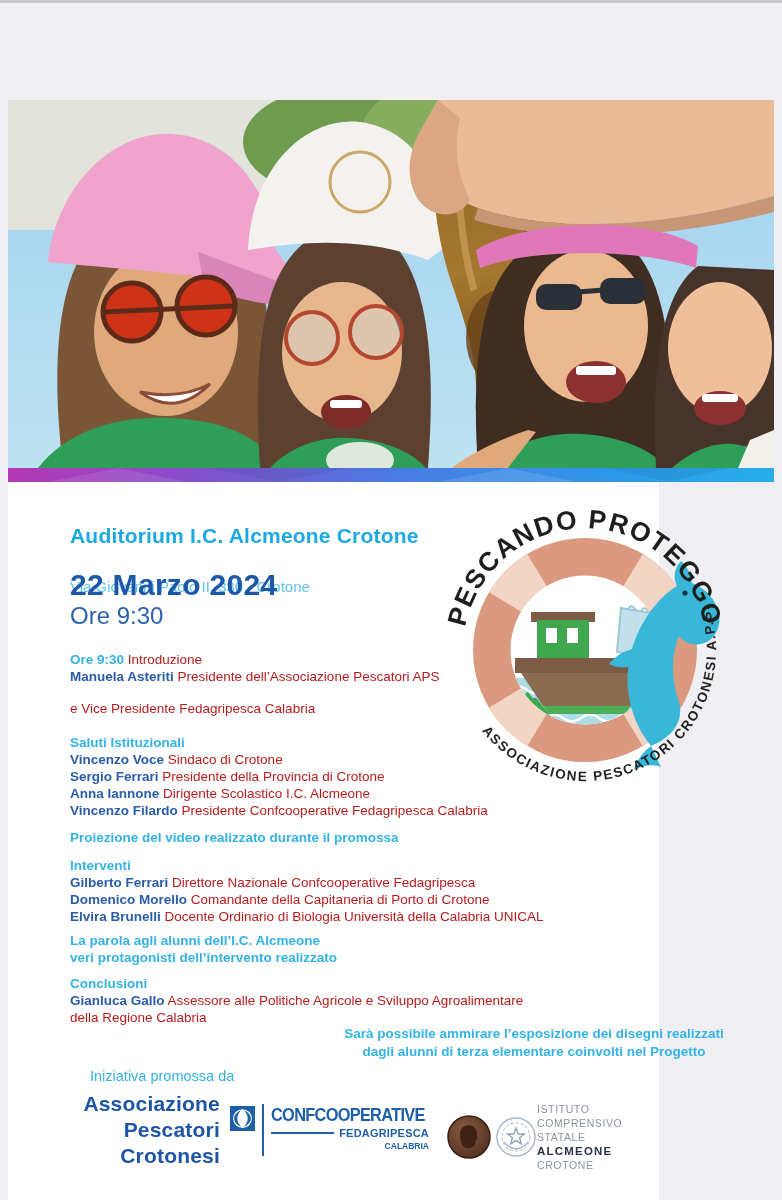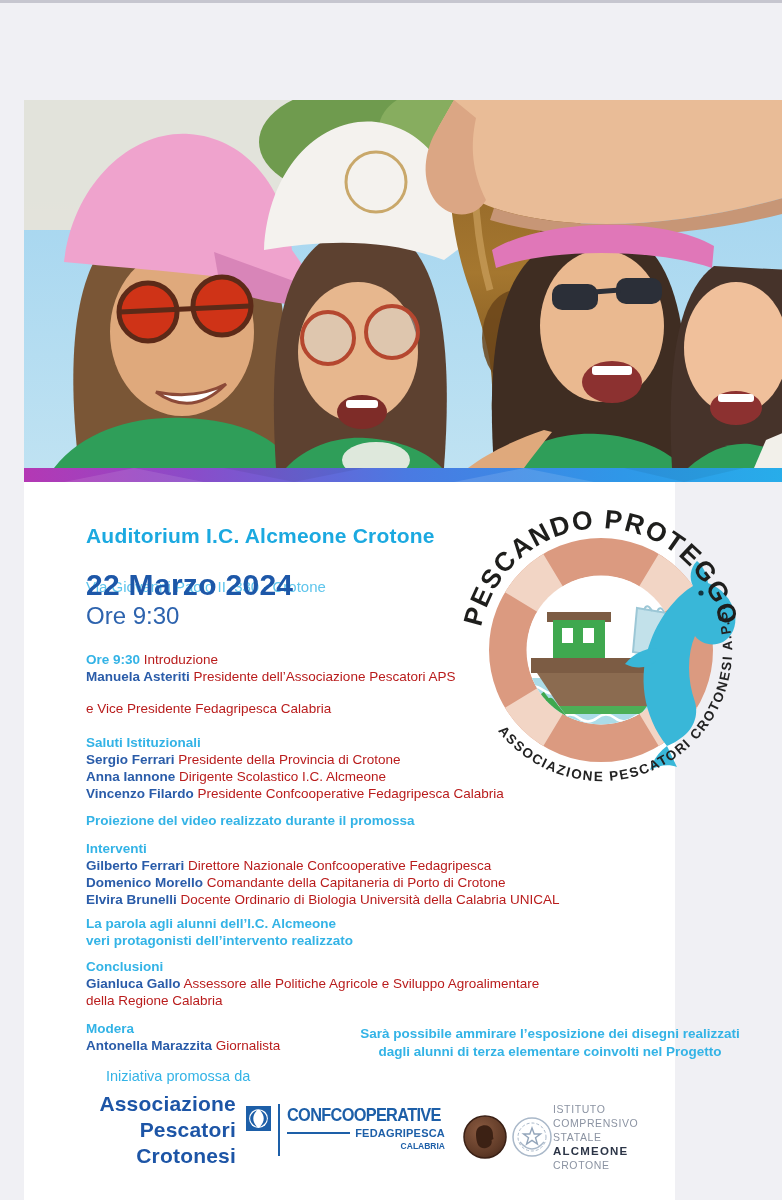--- a/index.html
+++ b/index.html
@@ -1,19 +1,19 @@
 <!DOCTYPE html>
 <html><head>
 <meta charset="utf-8">
 <style>
   html,body{margin:0;padding:0;}
   body{background:#e4e4ea;font-family:"Liberation Sans",sans-serif;}
   .canvas{position:relative;width:782px;height:1200px;background:#f0f0f4;overflow:hidden;margin:0 auto;}
   .top-edge{position:absolute;top:0;left:0;width:782px;height:3px;background:#c6c6cf;}
-  .card{position:absolute;left:24px;top:100px;width:651px;height:1100px;background:#ffffff;}
+  .card{position:absolute;left:8px;top:100px;width:651px;height:1100px;background:#ffffff;}
   .photo{display:block;width:766px;height:368px;}
   .stripe{display:block;width:766px;height:14px;}
 
   
   .venue{position:absolute;left:62px;top:424px;font-size:21px;font-weight:bold;color:#1ba9e0;letter-spacing:.2px;}
   .address{position:absolute;left:62px;top:450px;font-size:15px;font-weight:500;color:#5ec5ec;margin-top:28px;}
   .date{position:absolute;left:62px;top:468px;font-size:30px;font-weight:bold;color:#1d57a8;letter-spacing:.3px;}
   .time{position:absolute;left:62px;top:502px;font-size:24px;font-weight:500;color:#2d63ae;}
 
   
@@ -232,20 +232,23 @@
         <div><span class="hd">Ore 9:30</span>
              <span class="rl">Introduzione</span></div>
         <div><span class="nm">Manuela Asteriti</span>
              <span class="rl">Presidente dell’Associazione Pescatori APS</span></div>
         <div class="rl">e Vice Presidente Fedagripesca Calabria</div>
       </div>
 
       <div class="sec mt17">
         <div class="hd">Saluti Istituzionali</div>
         <div>
+          <span class="nm">Vincenzo Voce</span>
+          <span class="rl">Sindaco di Crotone</span></div>
+        <div>
           <span class="nm">Sergio Ferrari</span>
           <span class="rl">Presidente della Provincia di Crotone</span></div>
         <div>
           <span class="nm">Anna Iannone</span>
           <span class="rl">Dirigente Scolastico I.C. Alcmeone</span></div>
         <div>
           <span class="nm">Vincenzo Filardo</span>
           <span class="rl">Presidente Confcooperative Fedagripesca Calabria</span></div>
       </div>
 
@@ -269,26 +272,20 @@
         <div class="hd">veri protagonisti dell’intervento realizzato</div>
       </div>
 
       <div class="sec mt9">
         <div class="hd">Conclusioni</div>
         <div>
           <span class="nm">Gianluca Gallo</span>
           <span class="rl">Assessore alle Politiche Agricole e Sviluppo Agroalimentare della Regione Calabria</span></div>
       </div>
 
-      <div class="sec mt11">
-        <div class="hd">Modera</div>
-        <div>
-          <span class="nm">Antonella Marazzita</span>
-          <span class="rl">Giornalista</span></div>
-      </div>
     </div>
 
     <div class="note">
       <div>Sarà possibile ammirare l’esposizione dei disegni realizzati</div>
       <div>dagli alunni di terza elementare coinvolti nel Progetto</div>
     </div>
 
     <div class="promoted">Iniziativa promossa da</div>
 
     <div class="assoc">

